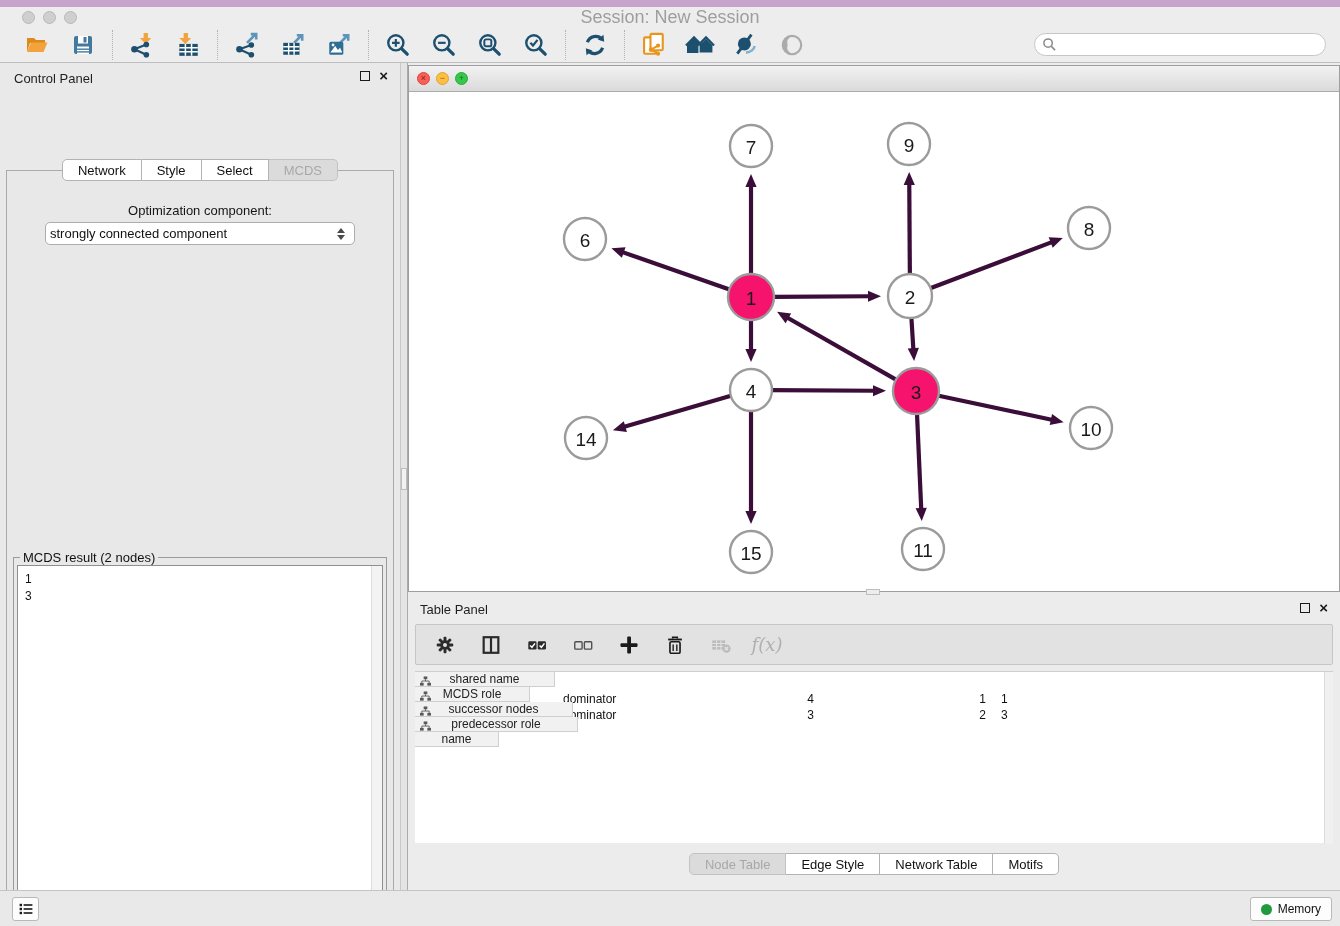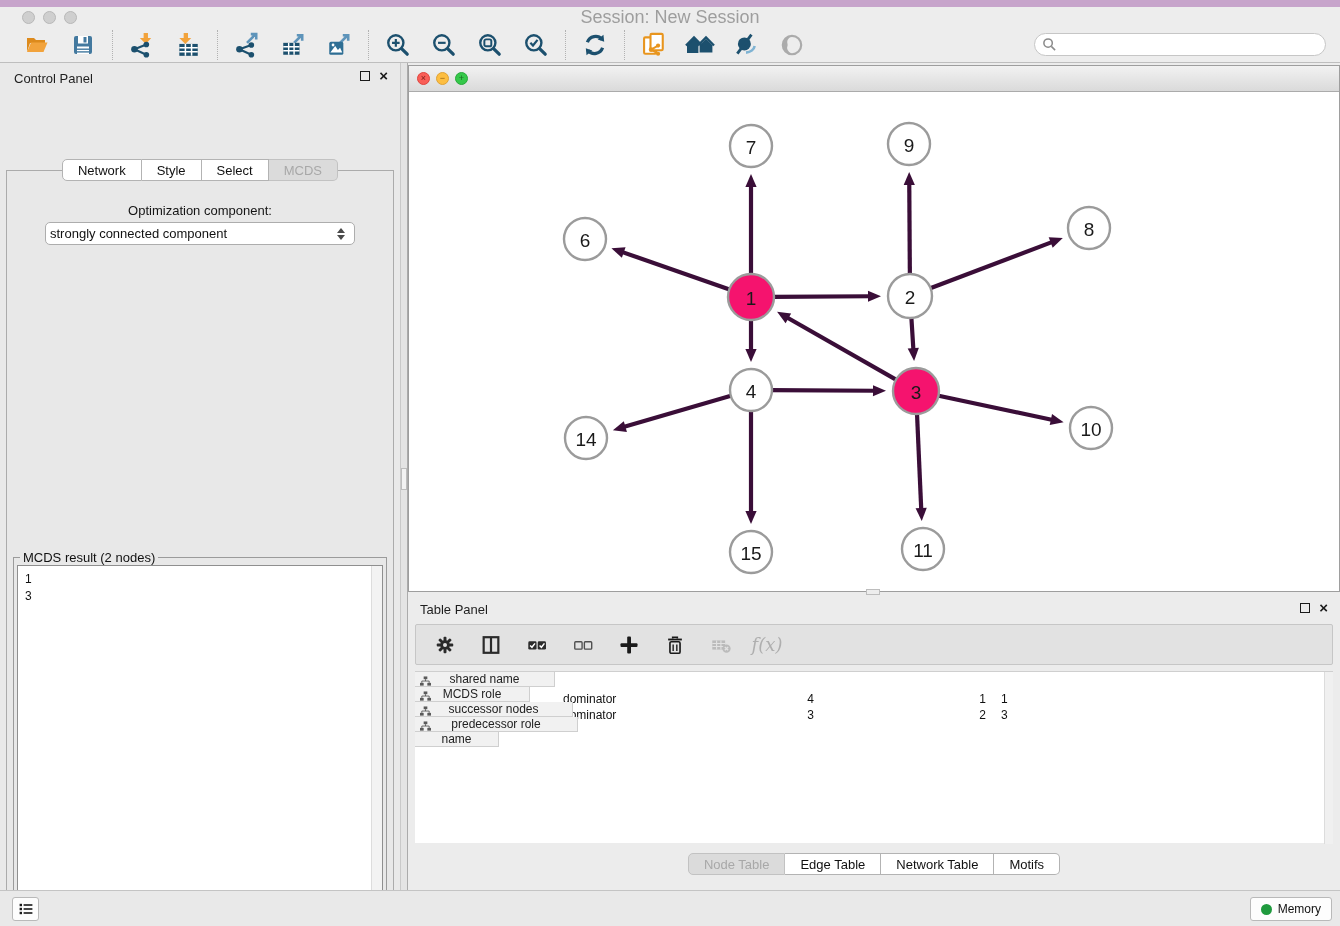--- a/index.html
+++ b/index.html
@@ -518,21 +518,21 @@
           <div class="td" style="width: 115px; padding-left: 8px;">dominator</div>
           <div class="td" style="width: 158px; justify-content: flex-end; padding-right: 14px;">3</div>
           <div class="td" style="width: 163px; justify-content: flex-end; padding-right: 5px;">2</div>
           <div class="td" style="width: 84px; padding-left: 10px;">3</div>
         </div>
       </div>
     <div class="table-scroll"></div>
   </div>
   <div class="tp-tabs ctabs" id="table-tabs" style="position: absolute; top: 258px;">
       <div class="ctab active">Node Table</div>
-      <div class="ctab">Edge Table</div>
+      <div class="ctab">Edge Style</div>
       <div class="ctab">Network Table</div>
       <div class="ctab">Motifs</div>
     </div>
 </div>
 
 <div class="statusbar">
   <div class="sb-left">
     <svg width="16" height="16" viewBox="0 0 20 20">
       <g fill="#1A1A1A">
         <rect x="2" y="3.5" width="3" height="3"></rect>

